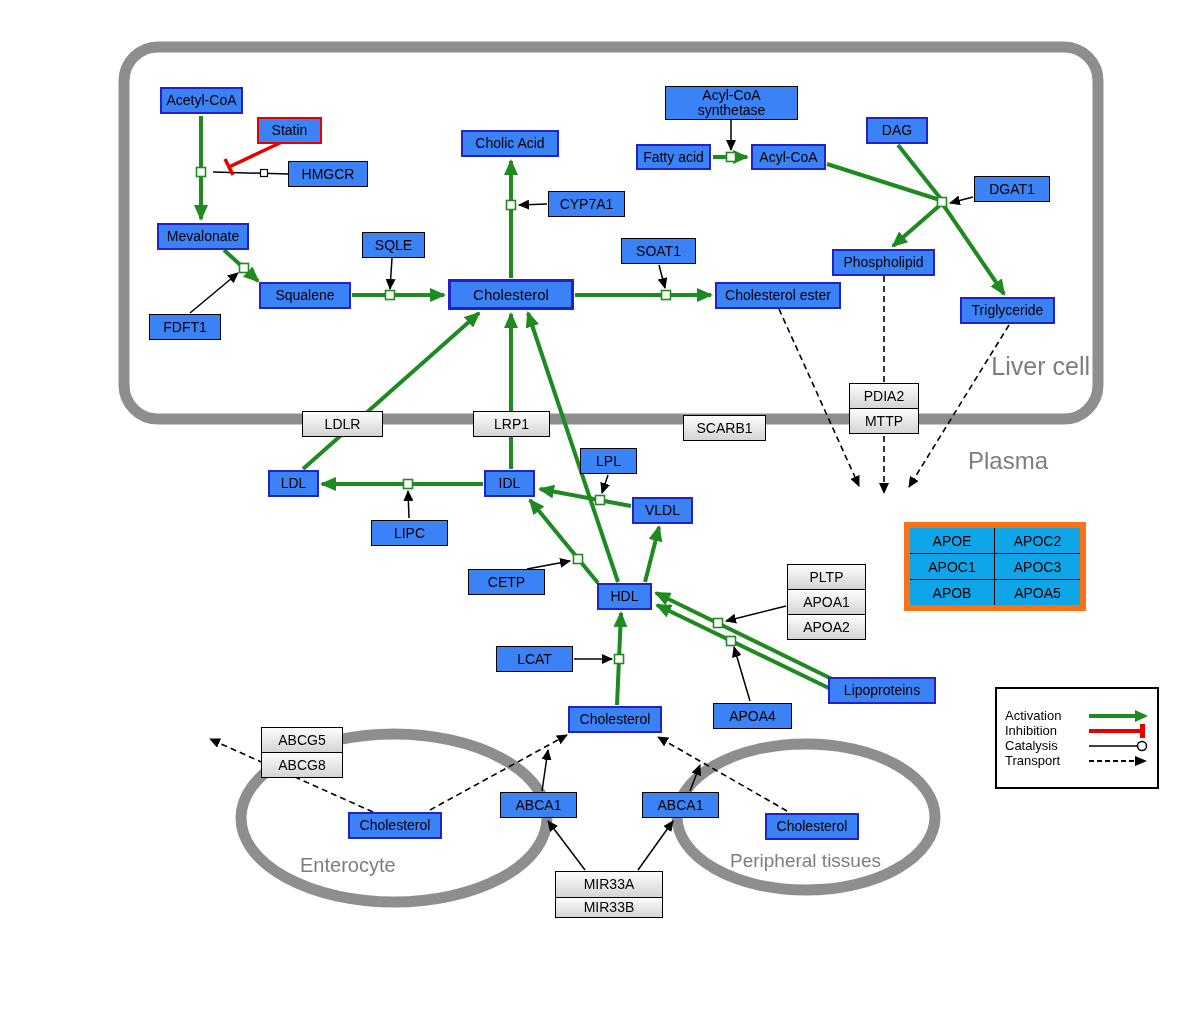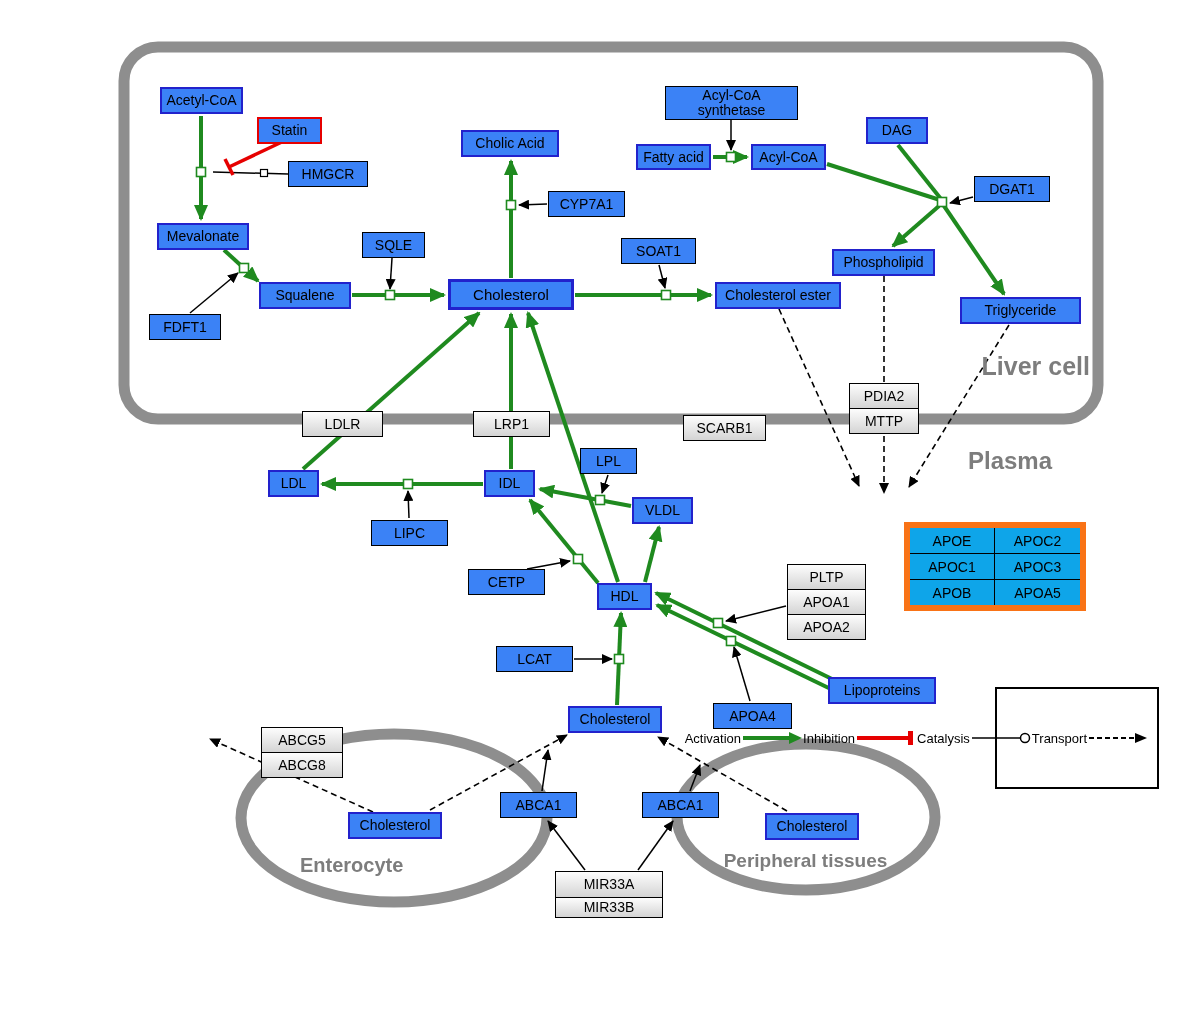--- a/index.html
+++ b/index.html
@@ -7,29 +7,29 @@
           font-family:"Liberation Sans",sans-serif;overflow:hidden}
   svg.layer{position:absolute;left:0;top:0}
   .n{position:absolute;display:flex;align-items:center;justify-content:center;
      font-size:14px;color:#000;background:#3b82f6;border:2px solid #000;
      box-sizing:border-box;text-align:center;line-height:15px;cursor:default}
   .m{border:2px solid #2222cc}
   .e{border:1px solid #000}
   .g{border:1px solid #000;background:linear-gradient(#fdfdfd,#d4d4d4)}
   .r{border:2px solid #e60000}
   .big{border-width:3px;font-size:15px}
-  .cmp{position:absolute;color:#7d7d7d;font-weight:bold;cursor:default}
+  .cmp{position:absolute;color:#7d7d7d;font-weight:normal;cursor:default}
   .apt{position:absolute;display:grid;grid-template-columns:85px 85px;
        border:6px solid #f97316;background:#0ea5e9}
   .apt>div{height:25px;display:flex;align-items:center;justify-content:center;font-size:14px}
   .apt>div:nth-child(odd){border-right:1px solid #000}
   .apt>div:nth-child(-n+4){border-bottom:1px solid #000}
   .legend{position:absolute;left:995px;top:687px;width:164px;height:102px;
           border:2px solid #000;background:#fff;box-sizing:border-box;
-          display:flex;flex-direction:row;justify-content:flex-end;padding:4px 8px}
+          display:flex;flex-direction:column;justify-content:center;padding:4px 8px}
   .lrow{display:flex;align-items:center;justify-content:space-between}
   .lrow span{font-size:13px;color:#000}
 </style>
 </head>
 <body>
 
 <div class="canvas">
 
   <svg class="layer" width="1200" height="1013">
     <defs>
@@ -140,21 +140,21 @@
   <div class="n m" style="left:461px;top:130px;width:98px;height:27px">Cholic Acid</div>
   <div class="n e" style="left:548px;top:191px;width:77px;height:26px">CYP7A1</div>
   <div class="n e" style="left:621px;top:238px;width:75px;height:26px">SOAT1</div>
   <div class="n m" style="left:715px;top:282px;width:126px;height:27px">Cholesterol ester</div>
   <div class="n m" style="left:636px;top:144px;width:75px;height:26px">Fatty acid</div>
   <div class="n m" style="left:751px;top:144px;width:75px;height:26px">Acyl-CoA</div>
   <div class="n e" style="left:665px;top:86px;width:133px;height:34px;padding:1px">Acyl-CoA synthetase</div>
   <div class="n m" style="left:866px;top:117px;width:62px;height:27px">DAG</div>
   <div class="n e" style="left:974px;top:176px;width:76px;height:26px">DGAT1</div>
   <div class="n m" style="left:832px;top:249px;width:103px;height:27px">Phospholipid</div>
-  <div class="n m" style="left:960px;top:297px;width:121px;height:27px">Triglyceride</div>
+  <div class="n m" style="left:960px;top:297px;width:95px;height:27px">Triglyceride</div>
 
   <div class="n g" style="left:849px;top:383px;width:70px;height:26px">PDIA2</div>
   <div class="n g" style="left:849px;top:408px;width:70px;height:26px">MTTP</div>
   <div class="n g" style="left:302px;top:411px;width:81px;height:26px">LDLR</div>
   <div class="n g" style="left:473px;top:411px;width:77px;height:26px">LRP1</div>
   <div class="n g" style="left:683px;top:415px;width:83px;height:26px">SCARB1</div>
 
   <div class="n m" style="left:268px;top:470px;width:51px;height:27px">LDL</div>
   <div class="n m" style="left:484px;top:470px;width:51px;height:27px">IDL</div>
   <div class="n e" style="left:371px;top:520px;width:77px;height:26px">LIPC</div>

